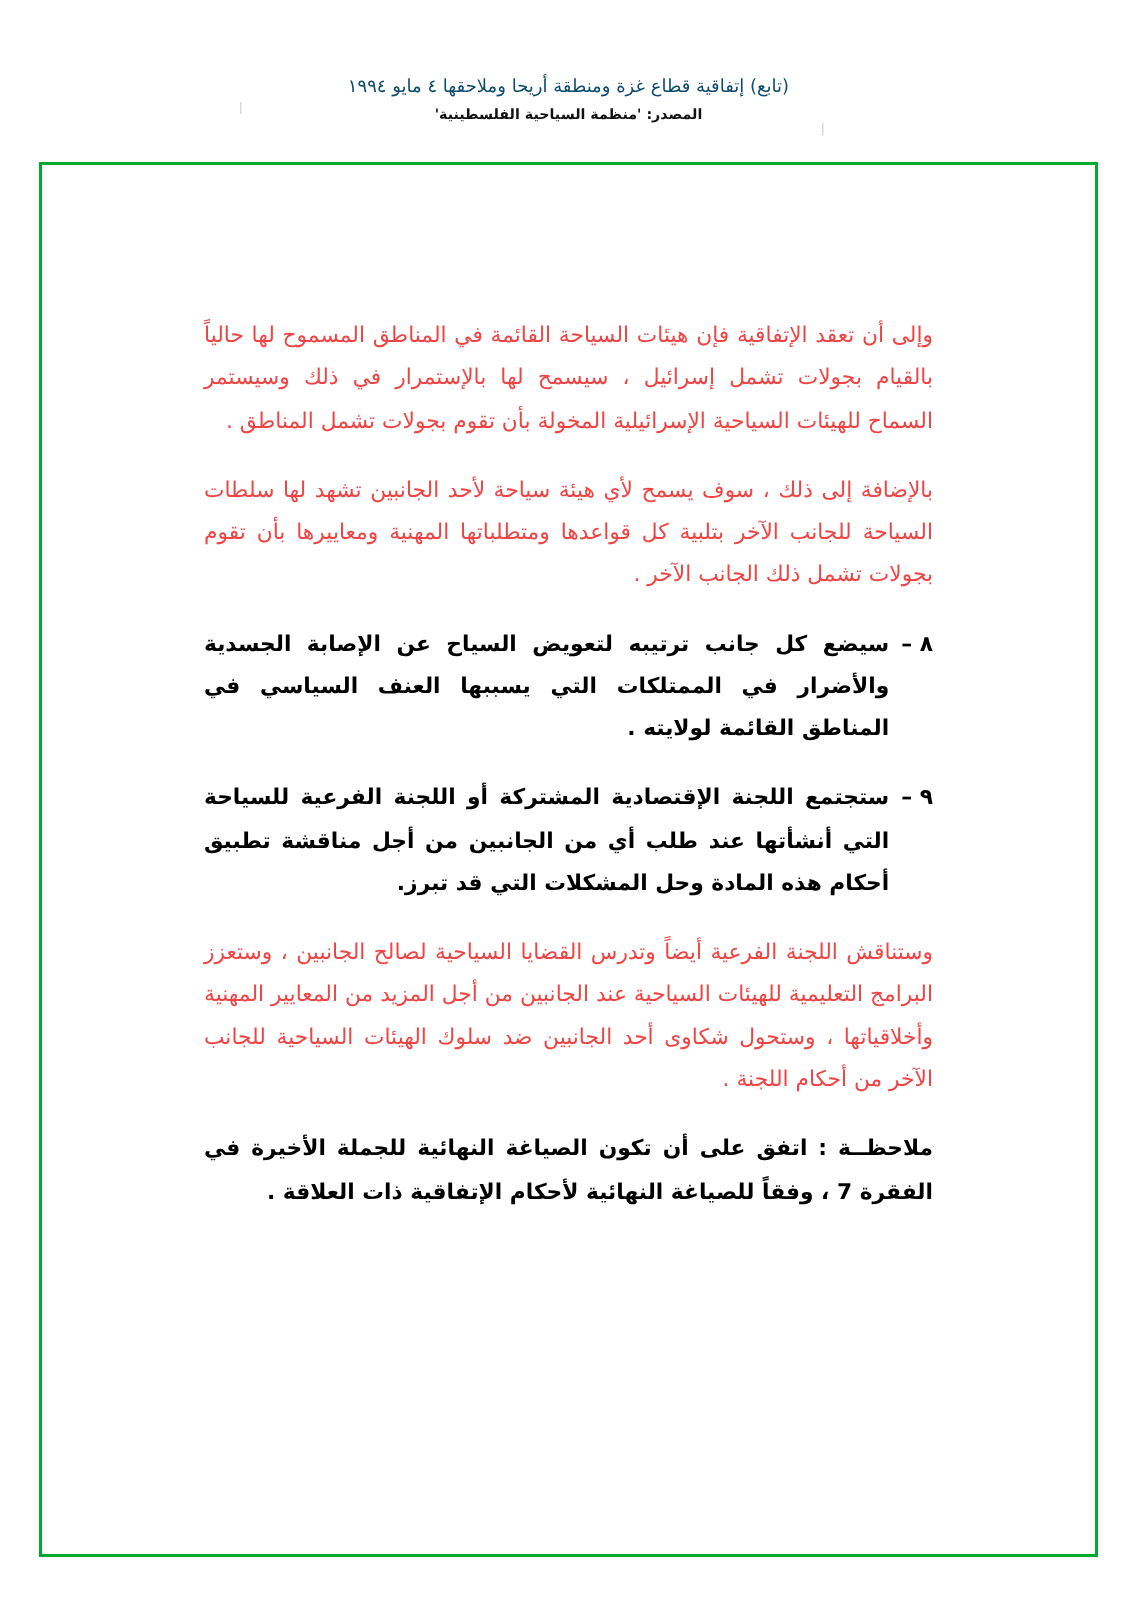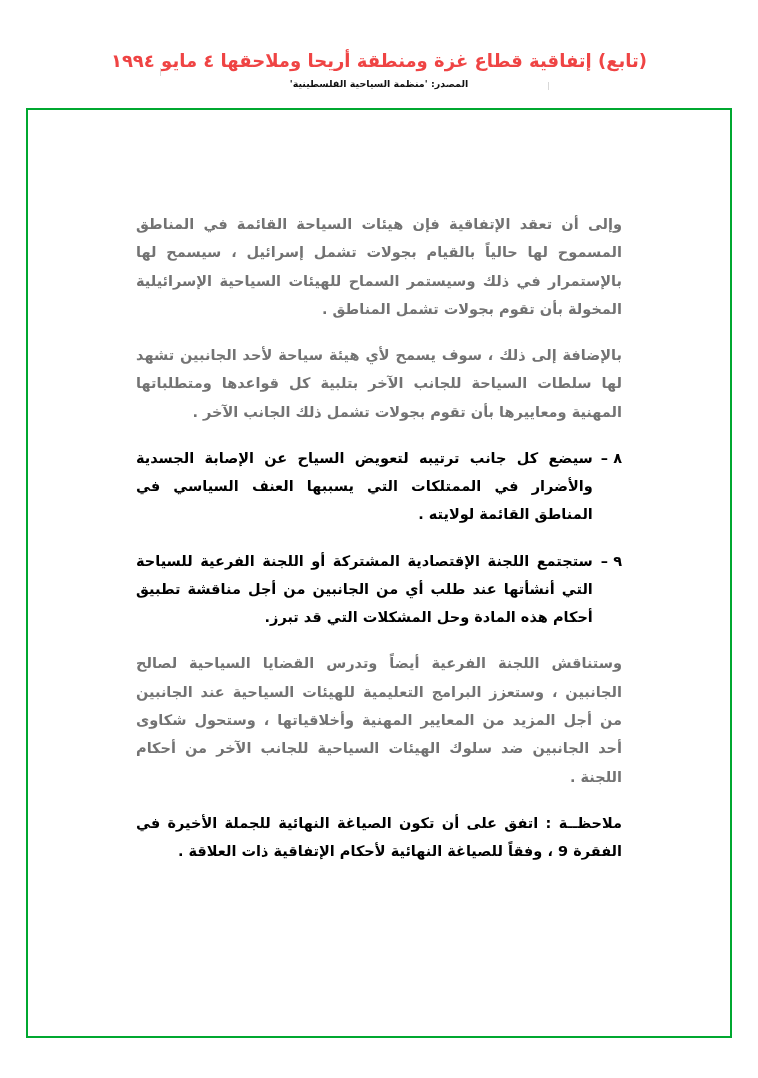--- a/index.html
+++ b/index.html
@@ -19,24 +19,24 @@
     width: 758px;
     height: 1078px;
     position: relative;
     box-sizing: border-box;
   }
   .header {
     text-align: center;
     padding-top: 50px;
   }
   .header-title {
-    font-size: 18px;
-    font-weight: bold;
+    font-size: 12px;
+    font-weight: normal;
     letter-spacing: 0.5px;
-    color: #ef4444;
+    color: #0c4a6e;
     direction: rtl;
   }
   .header-source {
     font-size: 9.5px;
     font-weight: bold;
     color: #111;
     margin-top: 7px;
     direction: rtl;
   }
   .frame {
@@ -54,22 +54,22 @@
     right: 108px;
     left: 108px;
     top: 100px;
     direction: rtl;
     text-align: justify;
   }
   p.para {
     margin: 0 0 18px 0;
     font-size: 14.5px;
     line-height: 1.95;
-    font-weight: bold;
-    color: #737373;
+    font-weight: normal;
+    color: #ef4444;
     text-align: justify;
     text-justify: inter-word;
   }
   .numbered {
     display: flex;
     flex-direction: row;
     gap: 8px;
     margin: 0 0 18px 0;
   }
   .numbered .num {
@@ -134,19 +134,19 @@
         <div class="txt">سيضع كل جانب ترتيبه لتعويض السياح عن الإصابة الجسدية والأضرار في الممتلكات التي يسببها العنف السياسي في المناطق القائمة لولايته .</div>
       </div>
 
       <div class="numbered">
         <div class="num">٩ –</div>
         <div class="txt">ستجتمع اللجنة الإقتصادية المشتركة أو اللجنة الفرعية للسياحة التي أنشأتها عند طلب أي من الجانبين من أجل مناقشة تطبيق أحكام هذه المادة وحل المشكلات التي قد تبرز.</div>
       </div>
 
       <p class="para">وستناقش اللجنة الفرعية أيضاً وتدرس القضايا السياحية لصالح الجانبين ، وستعزز البرامج التعليمية للهيئات السياحية عند الجانبين من أجل المزيد من المعايير المهنية وأخلاقياتها ، وستحول شكاوى أحد الجانبين ضد سلوك الهيئات السياحية للجانب الآخر من أحكام اللجنة .</p>
 
-      <p class="note">ملاحظــة : اتفق على أن تكون الصياغة النهائية للجملة الأخيرة في الفقرة 9 ، وفقاً للصياغة النهائية لأحكام الإتفاقية ذات العلاقة .</p>
+      <p class="note">ملاحظــة : اتفق على أن تكون الصياغة النهائية للجملة الأخيرة في الفقرة 7 ، وفقاً للصياغة النهائية لأحكام الإتفاقية ذات العلاقة .</p>
 
     </div>
   </div>
 
 
 </div>
 
 </body></html>

